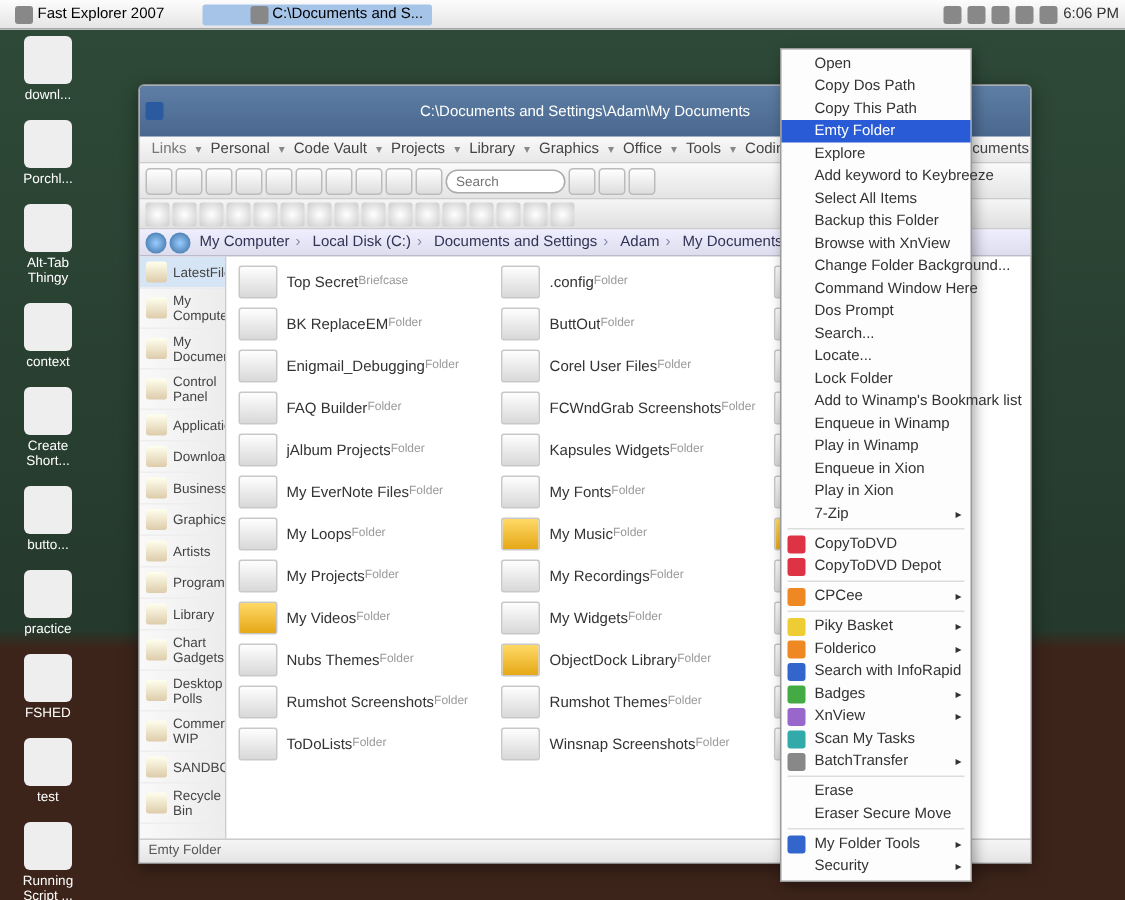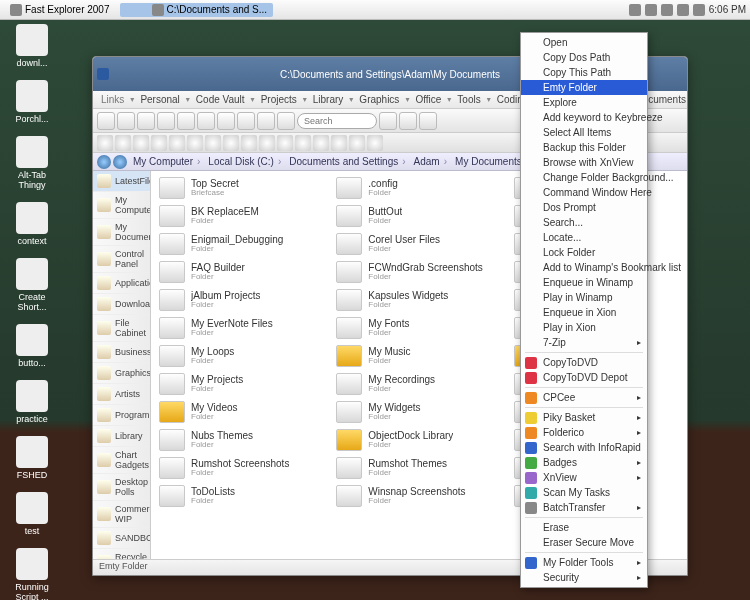--- a/index.html
+++ b/index.html
@@ -1,19 +1,19 @@
 <!DOCTYPE html>
 <html><head>
 <meta charset="utf-8">
 <style>
 * { margin: 0; padding: 0; box-sizing: border-box; font-family: "Segoe UI", Tahoma, sans-serif; }
 body { width: 750px; height: 600px; overflow: hidden; background: #2a4030; position: relative; }
 .desktop { width: 100%; height: 100%; background: linear-gradient(#2e4a38, #25392c 70%, #3d241a 72%, #3d241a); position: relative; }
 .taskbar { position: absolute; top: 0; left: 0; right: 0; height: 20px; background: linear-gradient(#fcfcfc,#e5e5e5); border-bottom: 1px solid #bbb; display: flex; align-items: center; font-size: 10px; padding: 0 4px; z-index: 5; }
-.taskbar-left { display: flex; gap: 4px; align-items: center; text-align: center; }
+.taskbar-left { display: flex; gap: 19px; align-items: center; text-align: center; }
 .task-btn { display: flex; align-items: center; gap: 3px; padding: 1px 6px; border-radius: 2px; cursor: pointer; }
 .task-btn.active { background: #a5c4e8; padding-left: 32px; }
 .taskbar-right { margin-left: auto; display: flex; gap: 4px; align-items: center; }
 .tray-icon { width: 12px; height: 12px; background: #888; border-radius: 2px; }
 .clock { font-size: 10px; color: #333; }
 
 .desk-icons { position: absolute; top: 24px; left: 4px; display: flex; flex-direction: column; gap: 12px; }
 .desk-icon { width: 56px; display: flex; flex-direction: column; align-items: center; gap: 2px; color: #fff; font-size: 9px; text-align: center; cursor: pointer; }
 .desk-icon .glyph { width: 32px; height: 32px; background: #eee; border-radius: 4px; }
 
@@ -41,21 +41,21 @@
 .sidebar { width: 58px; background: linear-gradient(90deg,#f9f9f9,#ececec); border-right: 1px solid #ccc; overflow-y: auto; }
 .sb-item { display: flex; align-items: center; gap: 4px; padding: 3px 4px; font-size: 9px; color: #444; cursor: pointer; border-bottom: 1px solid #eee; }
 .sb-item .ic { width: 14px; height: 14px; background: linear-gradient(#ffe,#dca); border-radius: 2px; flex-shrink: 0; }
 .sb-item.sel { background: #d6e5f5; }
 
 .content { flex: 1; background: #fff; overflow-y: auto; padding: 4px 6px; }
 .fgrid { display: grid; grid-template-columns: repeat(3, 1fr); gap: 2px 8px; }
 .fitem { display: flex; align-items: center; gap: 6px; padding: 2px; cursor: pointer; }
 .fitem .fic { width: 26px; height: 22px; background: linear-gradient(#fefefe,#d8d8d8); border: 1px solid #c8c8c8; border-radius: 2px; flex-shrink: 0; }
 .fitem .fic.special { background: linear-gradient(#ffd966,#e6a817); }
-.fitem .ftxt { display: flex; flex-direction: column; line-height: 1.1; }
+.fitem .ftxt { display: flex; line-height: 1.1; }
 .fitem .fname { font-size: 10px; color: #333; white-space: nowrap; overflow: hidden; text-overflow: ellipsis; max-width: 120px; }
 .fitem .ftype { font-size: 8px; color: #999; }
 
 .statusbar { height: 16px; background: linear-gradient(#f5f5f5,#e5e5e5); border-top: 1px solid #ccc; font-size: 9px; color: #555; padding: 1px 6px; }
 
 .ctx { position: absolute; top: 32px; left: 520px; width: 128px; background: #fdfdfd; border: 1px solid #9a9a9a; box-shadow: 2px 3px 8px rgba(0,0,0,.35); z-index: 50; font-size: 10px; padding: 2px 0; }
 .ctx-item { padding: 2px 8px 2px 22px; color: #333; cursor: pointer; position: relative; white-space: nowrap; display: flex; align-items: center; }
 .ctx-item:hover, .ctx-item.hl { background: #2a5bd7; color: #fff; }
 .ctx-item.sub:after { content: "▸"; position: absolute; right: 6px; font-size: 8px; }
 .ctx-sep { height: 1px; background: #ddd; margin: 2px 4px; }
@@ -231,24 +231,20 @@
           <div class="sb-item">
             <span class="ic"></span>
             <span>Applications</span>
           </div>
           <div class="sb-item">
             <span class="ic"></span>
             <span>Downloads</span>
           </div>
           <div class="sb-item">
             <span class="ic"></span>
-            <span>File Cabinet</span>
-          </div>
-          <div class="sb-item">
-            <span class="ic"></span>
             <span>Business</span>
           </div>
           <div class="sb-item">
             <span class="ic"></span>
             <span>Graphics</span>
           </div>
           <div class="sb-item">
             <span class="ic"></span>
             <span>Artists</span>
           </div>

